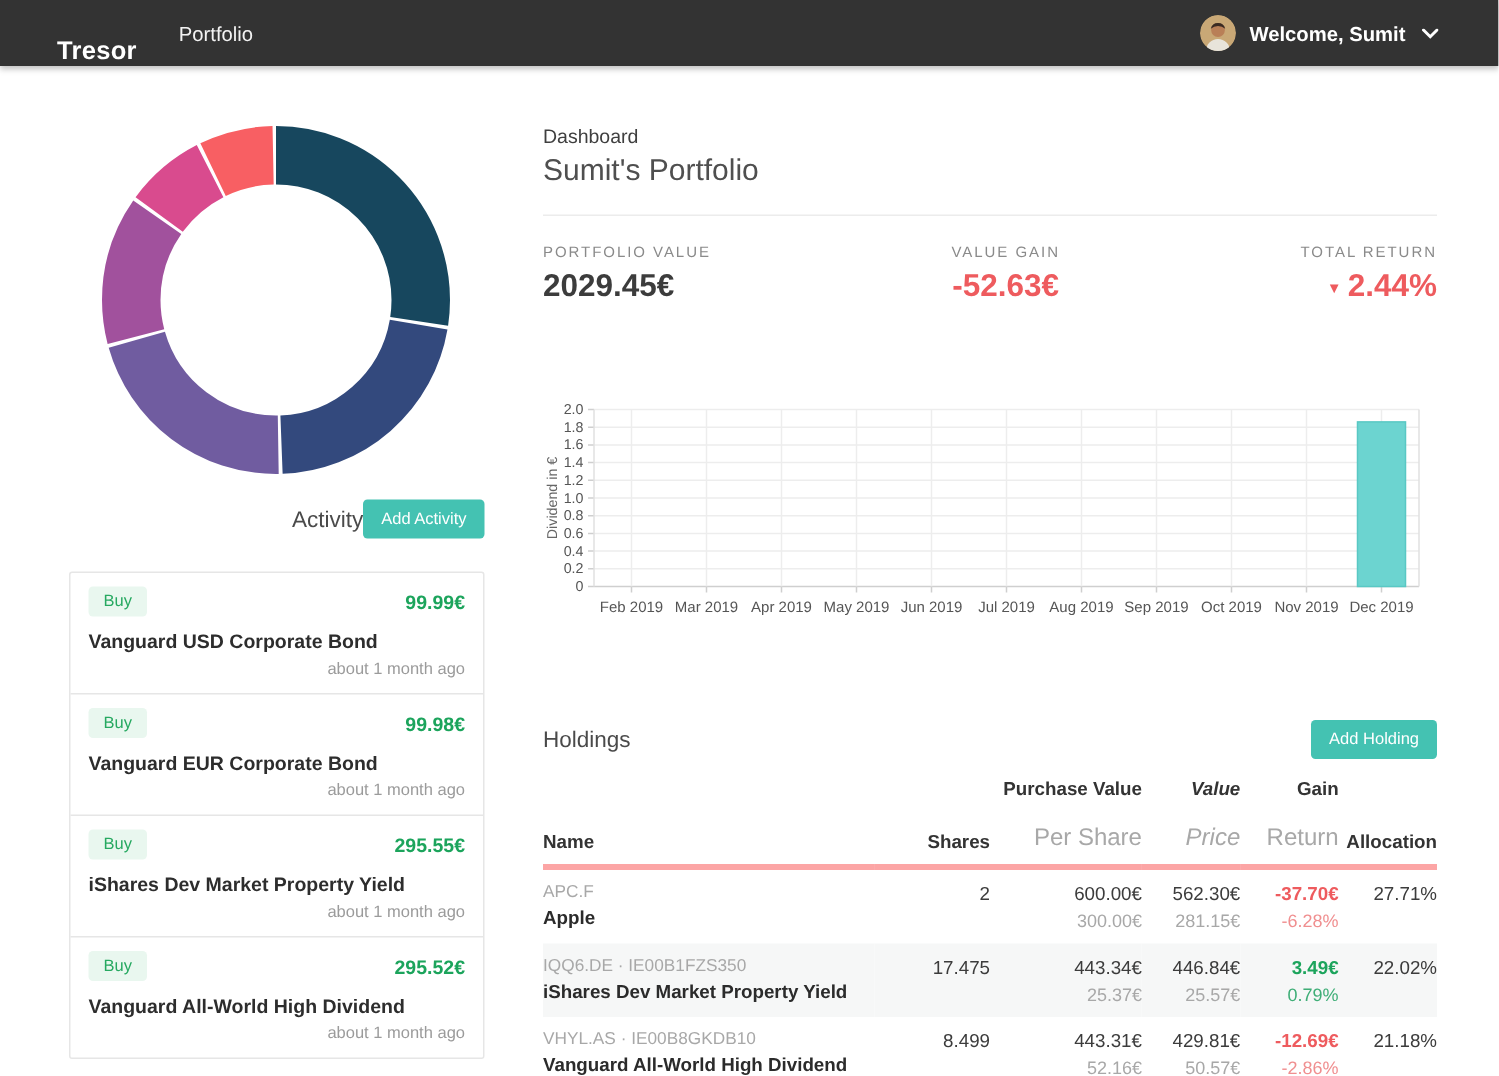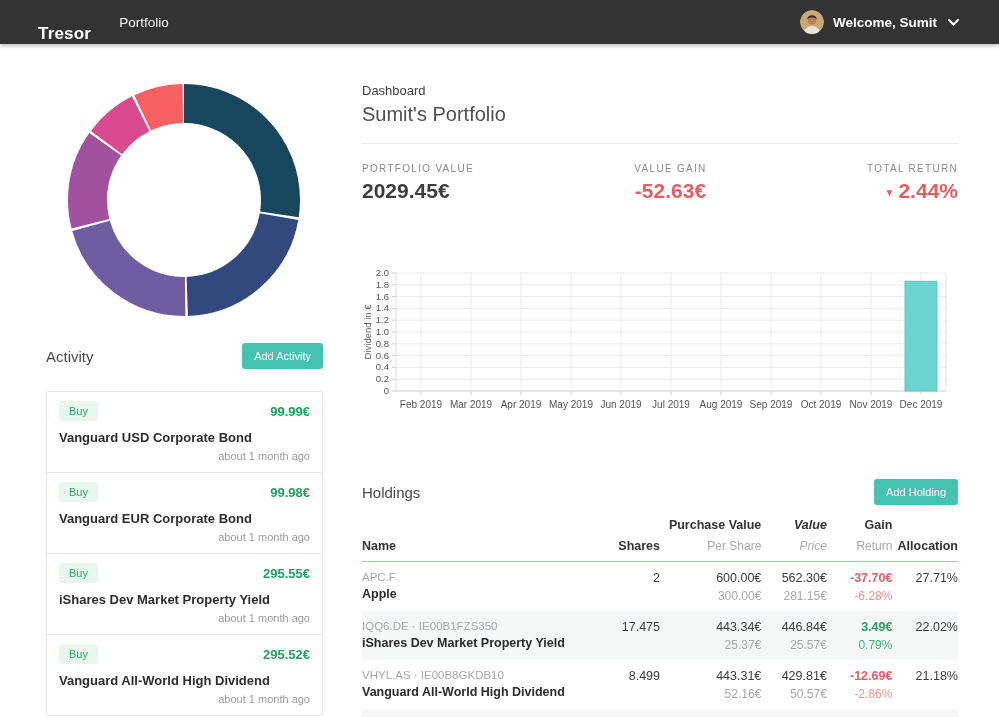--- a/index.html
+++ b/index.html
@@ -23,21 +23,21 @@
   .welcome{color:#fff;font-size:13.5px;font-weight:bold;}
   .chev{display:flex;align-items:center;margin-left:2px;}
   
   .content{display:flex;gap:39px;padding:0 41px 0 46px;}
   .left-col{width:277px;flex:none;}
   .right-col{flex:1;min-width:0;}
   
   .donut-wrap{margin:40px 0 0 22px;width:232px;height:232px;}
   
   .sec-head{display:flex;align-items:center;justify-content:space-between;}
-  .act-head{margin-top:27px;}
+  .act-head{margin-top:17px;justify-content:flex-end;}
   .sec-title{font-size:15px;font-weight:400;color:#4a4a4a;}
   .btn{background:var(--accent,#44c2b2);color:#fff;border:none;font-size:11px;
     font-family:inherit;padding:7px 12px;border-radius:3px;cursor:pointer;}
   .act-card{margin-top:22px;border:1px solid #e6e6e6;border-radius:2px;background:#fff;}
   .act-item{padding:9px 12px 10px;border-bottom:1px solid #e6e6e6;}
   .act-item:last-child{border-bottom:none;}
   .act-row1{display:flex;align-items:center;justify-content:space-between;}
   .buy-badge{background:#e9f7ef;color:#27a961;font-size:11px;padding:4px 10px;border-radius:3px;}
   .act-amount{color:var(--green,#1ca45c);font-weight:bold;font-size:13px;}
   .act-name{font-weight:bold;font-size:13px;color:#2d2d2d;margin-top:9px;}
@@ -51,23 +51,23 @@
   .stat .lbl{font-size:10px;letter-spacing:1.3px;color:#8a8a8a;}
   .stat .val{font-size:21px;font-weight:700;}
   .a-left{text-align:left;} .a-center{text-align:center;} .a-right{text-align:right;}
   .c-dark{color:#3c3c3c;} .c-green{color:var(--green,#1ca45c);} .c-red{color:var(--red,#ee5b5e);}
   .tri{font-size:10px;margin-right:4px;vertical-align:2px;}
   
   .chart-wrap{margin-top:62px;}
   
   .hold-head{margin-top:48px;}
   table{width:100%;border-collapse:collapse;margin-top:13px;table-layout:fixed;}
-  th{vertical-align:bottom;padding:0 0 8px 0;border-bottom:1px solid #fca5a5;}
+  th{vertical-align:bottom;padding:0 0 8px 0;border-bottom:4px solid #fca5a5;}
   th .main{font-size:12.5px;font-weight:bold;color:#333;}
-  th .sub{font-size:12px;font-weight:400;color:#a8a8a8;margin-top:7px;}
+  th .sub{font-size:16px;font-weight:400;color:#a8a8a8;margin-top:17px;}
   td{vertical-align:top;padding:9px 0 8px 0;}
   tr.even td{background:#f6f7f7;}
   .c-name{width:37%;text-align:left;}
   .c-shares{width:13%;} .c-purch{width:17%;} .c-val{width:11%;font-style:italic;} .c-gain{width:11%;} .c-alloc{width:11%;}
   .num{text-align:right;}
   td .l1{font-size:12.5px;color:#3c3c3c;}
   td .l2{font-size:12px;margin-top:4px;color:#a8a8a8;}
   td .ticker{color:#a8a8a8;font-size:11.5px;}
   td .hname{color:#2b2b2b;font-weight:bold;font-size:12.5px;}
   td .val{font-weight:normal;}

